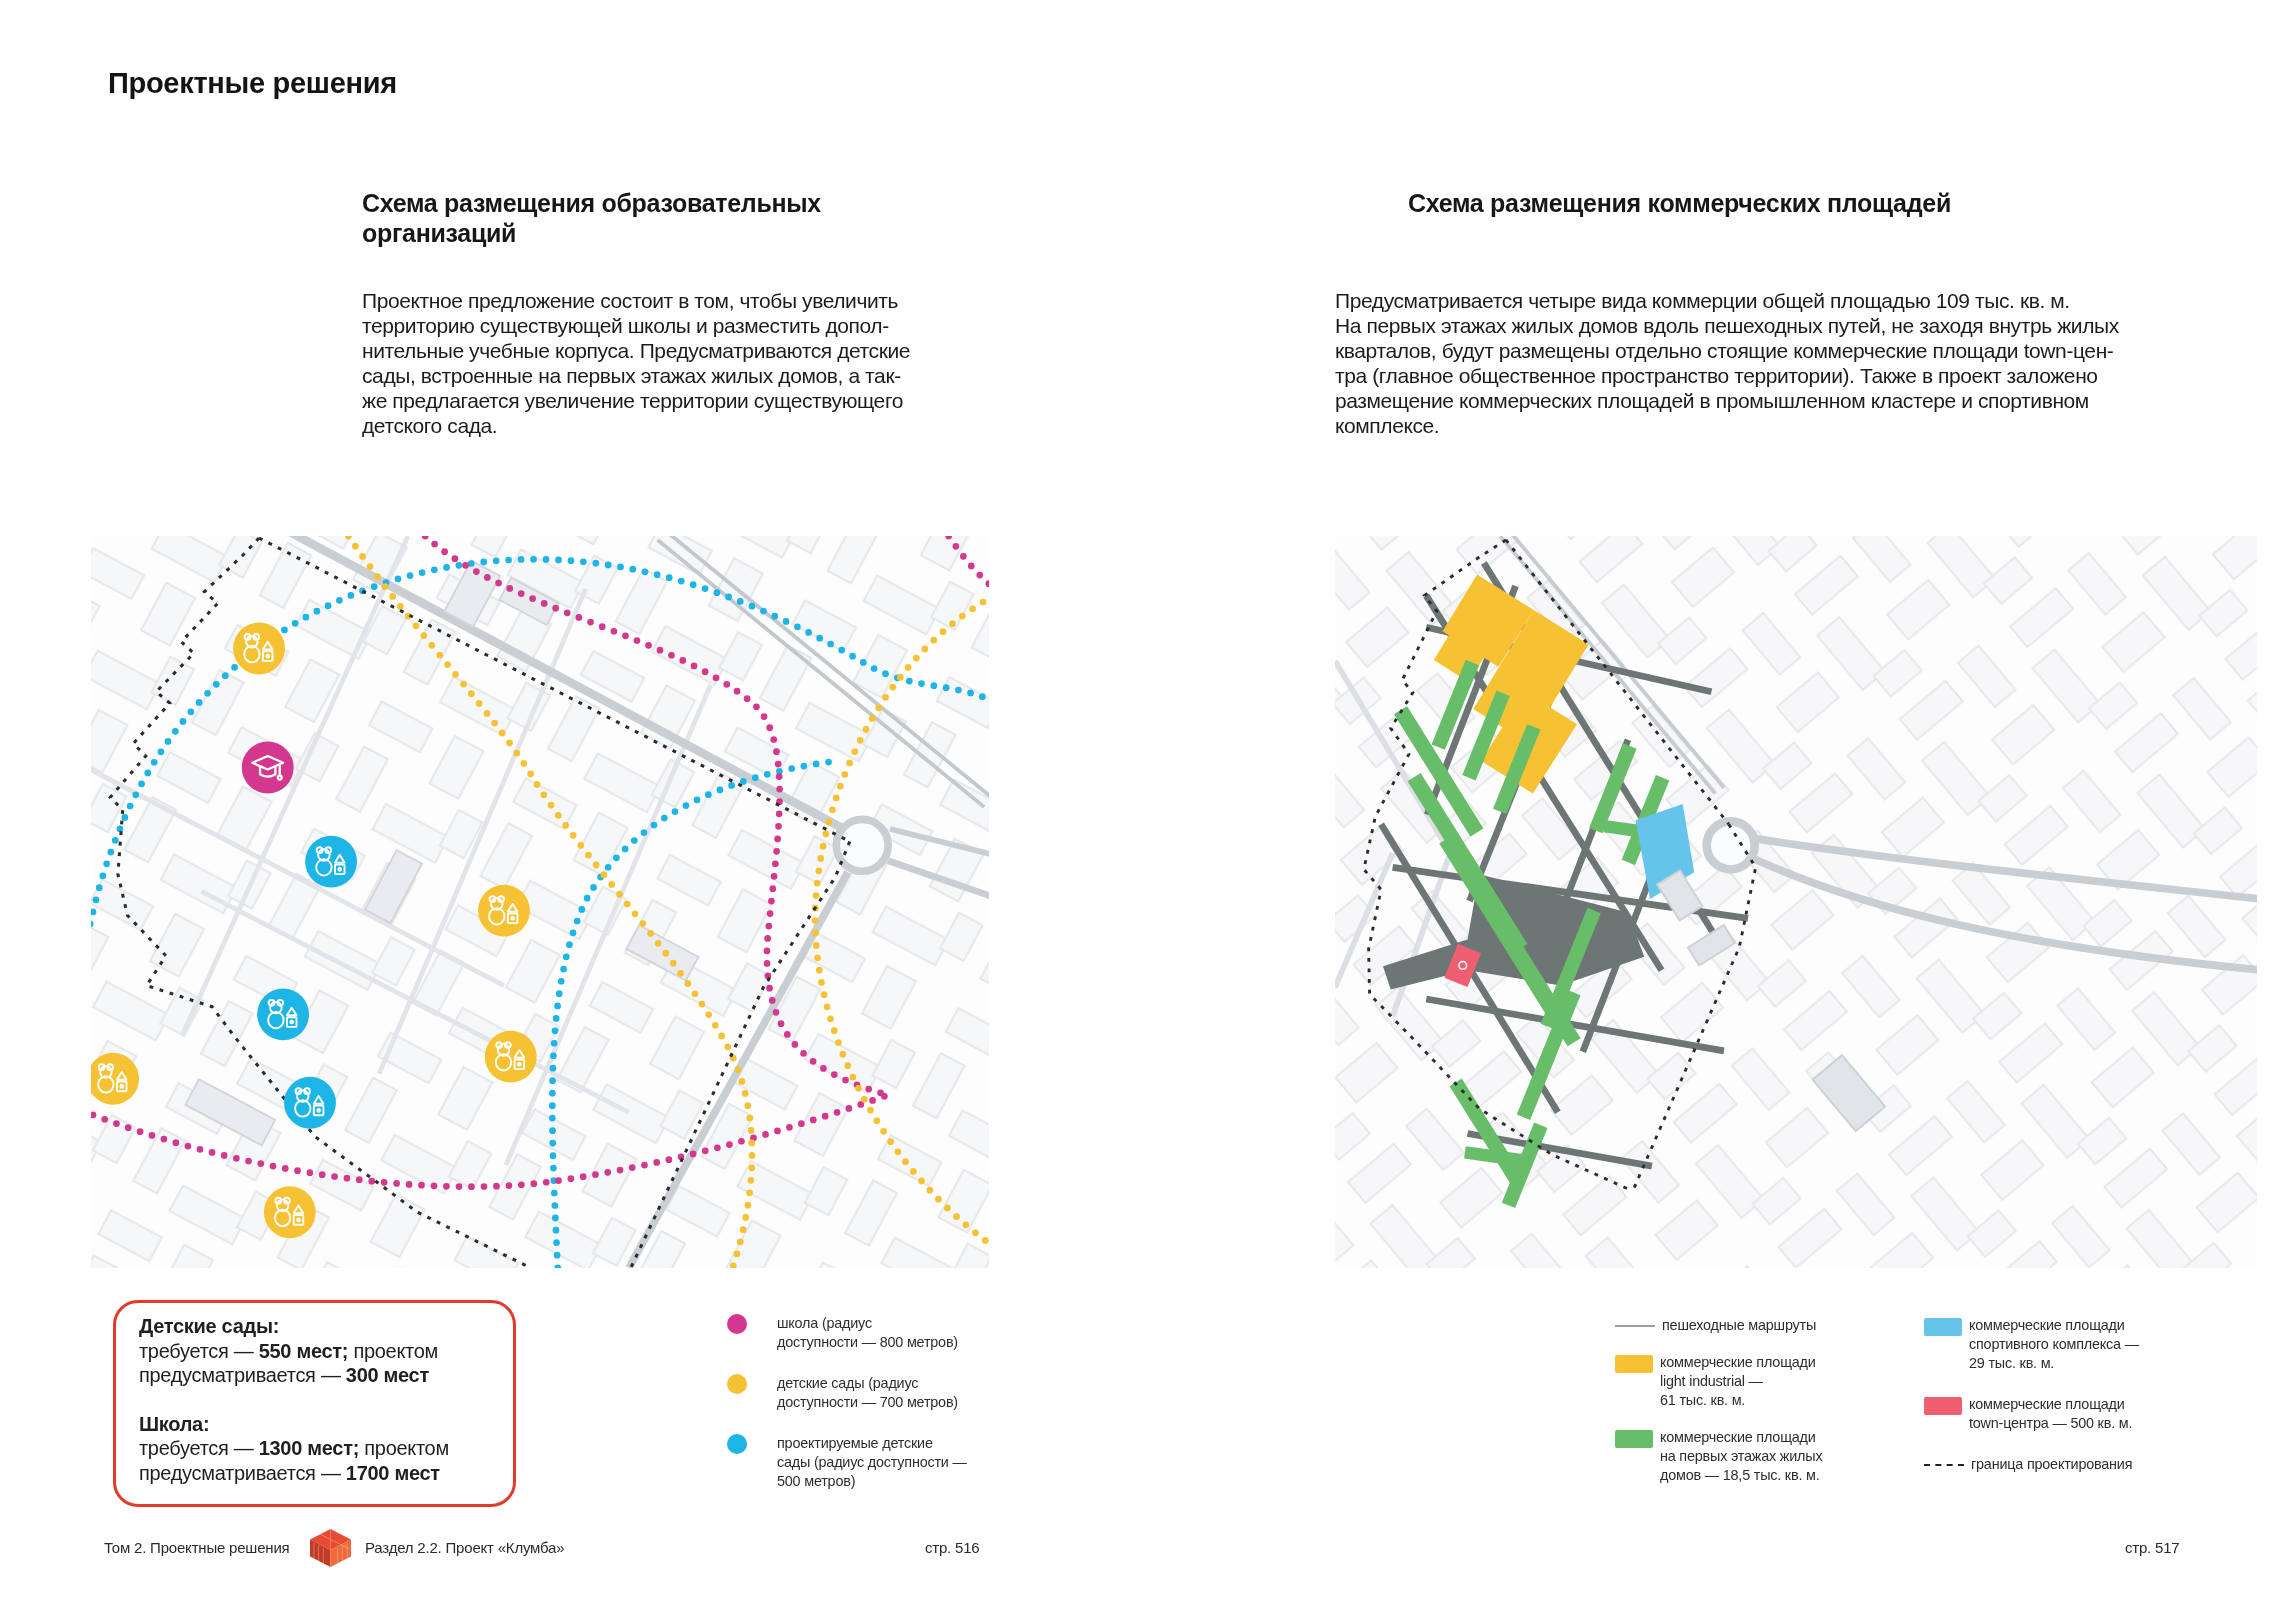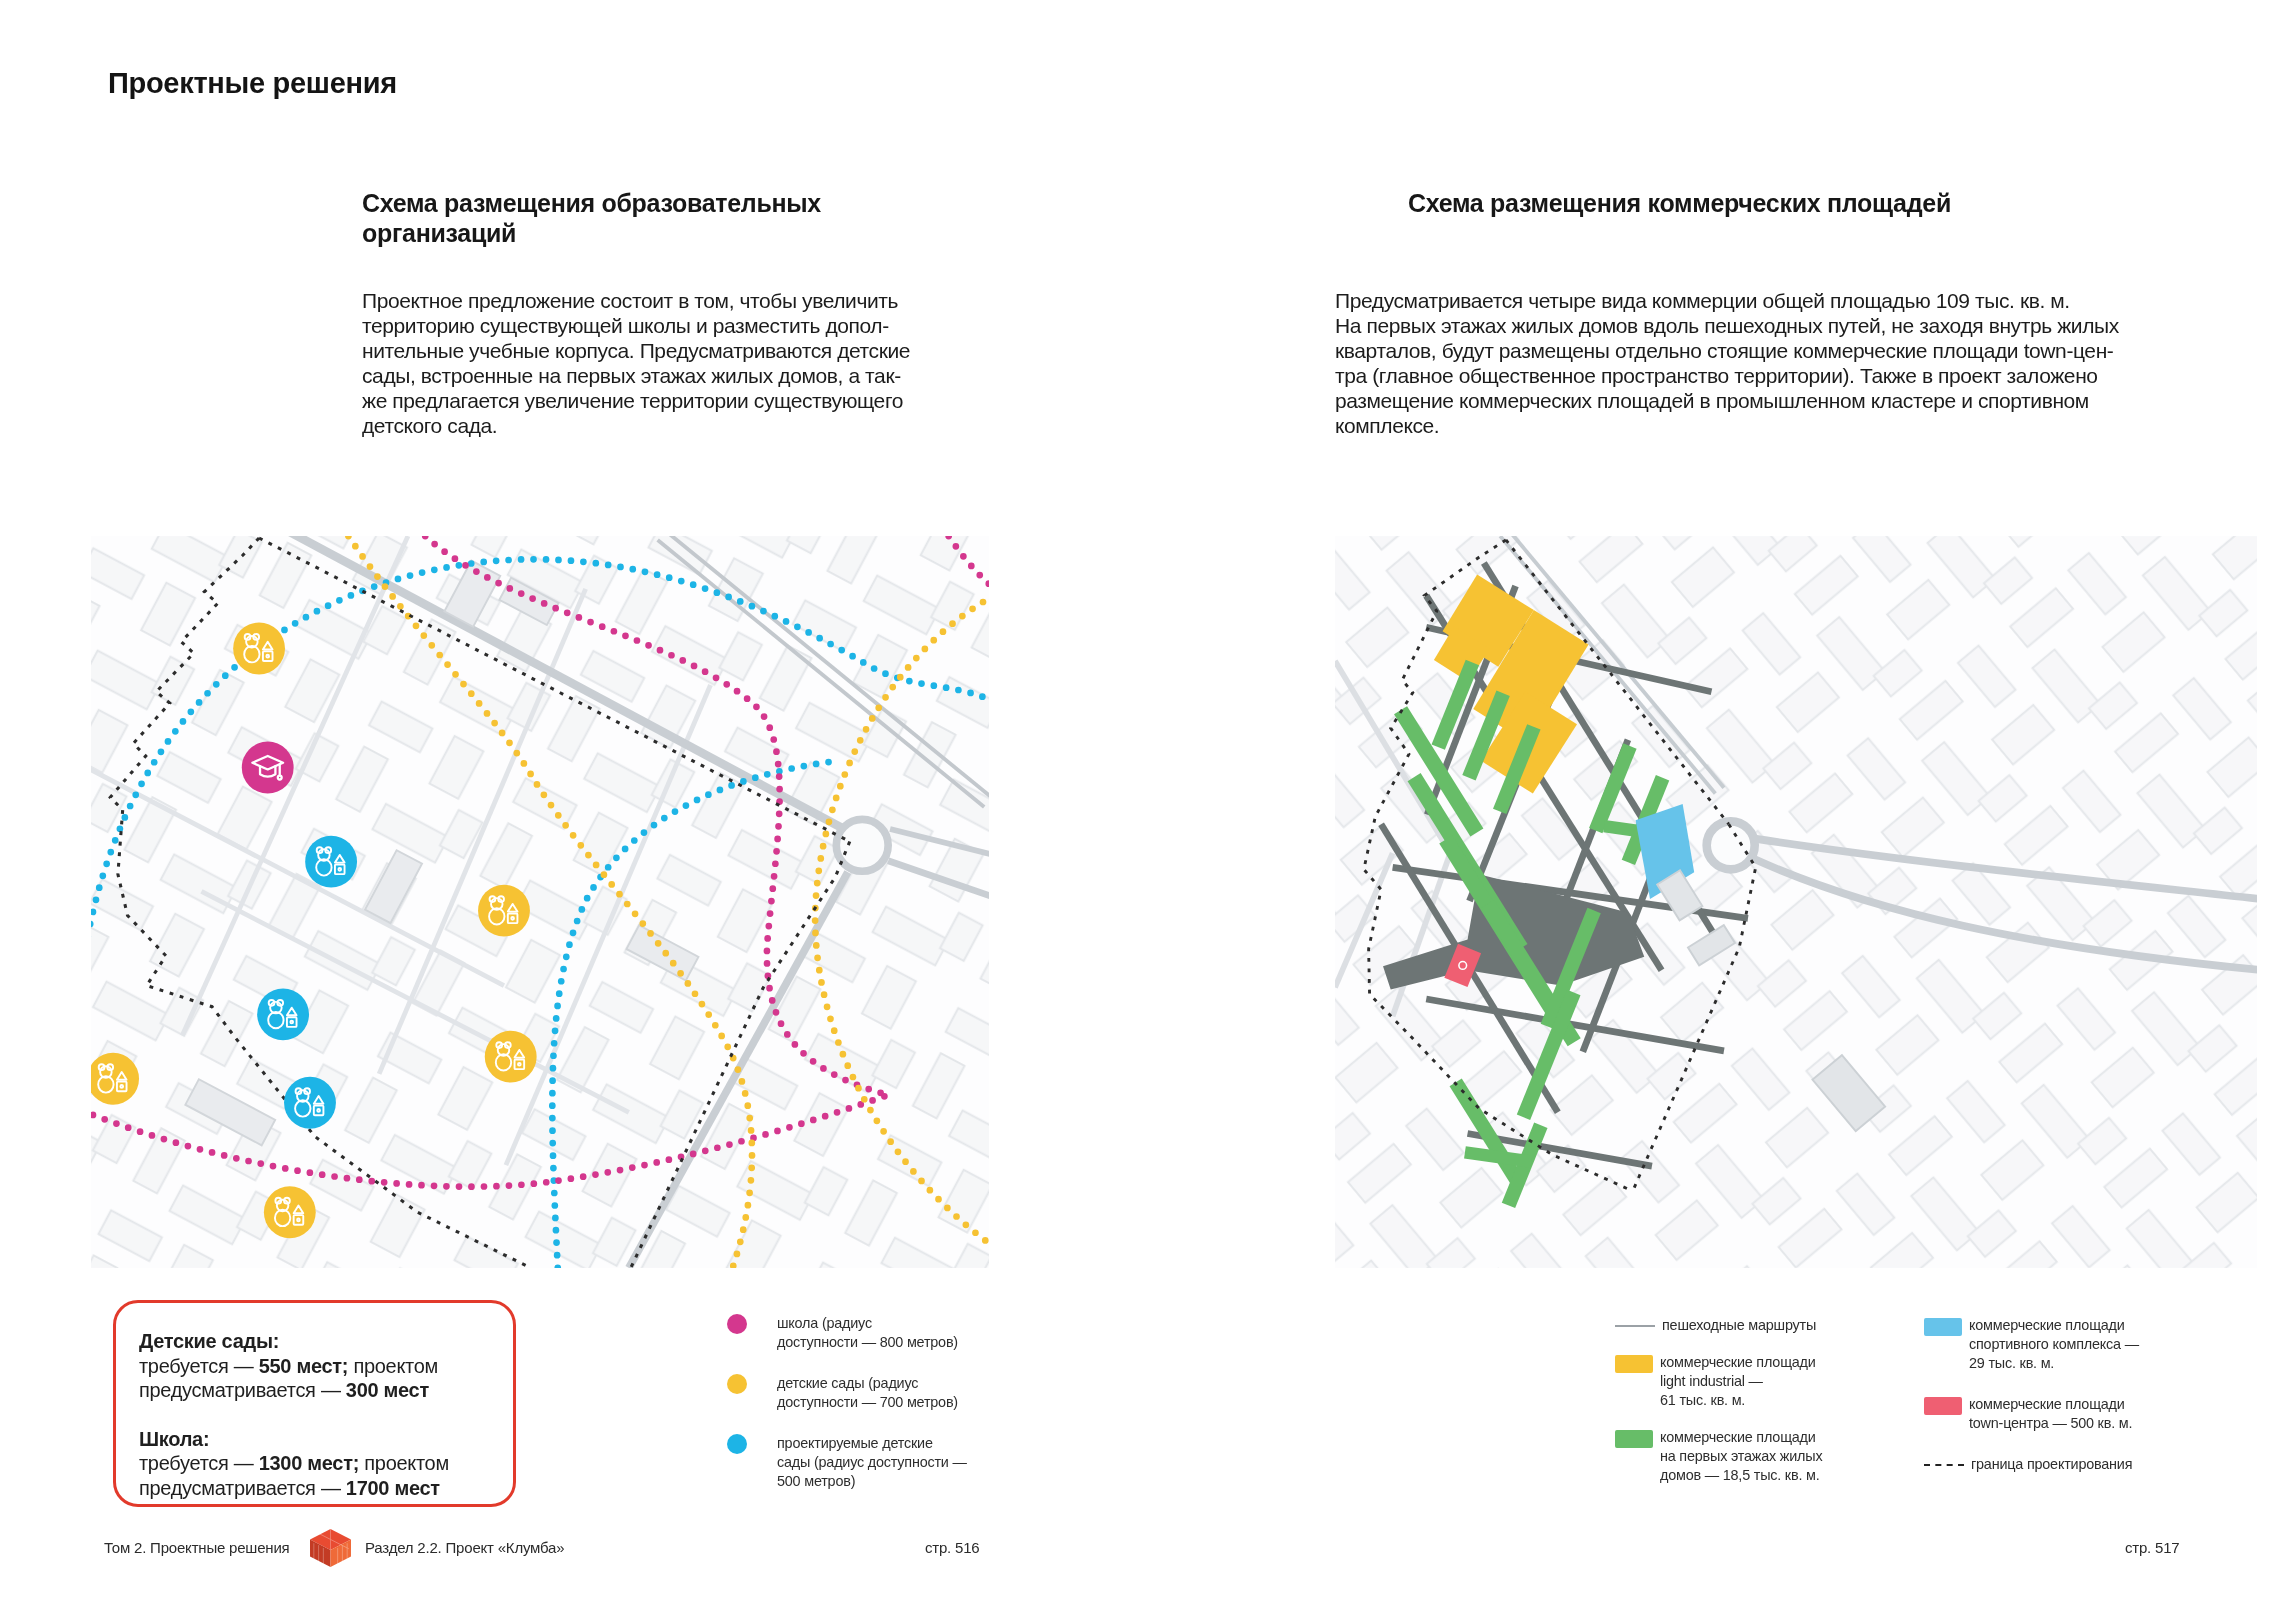--- a/index.html
+++ b/index.html
@@ -8,21 +8,21 @@
     font-family:"Liberation Sans",sans-serif;color:#1f1f1f;text-decoration:underline;
   }
   .abs{position:absolute;}
   .h1{font-size:29px;font-weight:800;letter-spacing:-0.3px;color:#141414;}
   .h2{font-size:25px;font-weight:800;line-height:30px;letter-spacing:-0.3px;color:#171717;white-space:pre-line;}
   .body-text{font-size:21px;line-height:25px;letter-spacing:-0.4px;white-space:pre-line;color:#1c1c1c;}
   .map{position:absolute;display:block;}
   
   .callout{
     box-sizing:border-box;border:3.8px solid var(--c-callout_red);border-radius:25px;
-    padding:26px 23px;background:#fff;
+    padding:11px 23px;background:#fff;
   }
   .co-title{font-weight:800;font-size:20px;line-height:24.5px;letter-spacing:-0.3px;}
   .co-line{font-size:20px;line-height:24.5px;letter-spacing:-0.3px;}
   .co-line b{font-weight:800;}
   .co-block + .co-block{margin-top:24px;}
   
   .legend{display:flex;flex-direction:column;gap:22px;}
   .legend-row{display:flex;align-items:flex-start;}
   .legend-dot{width:20px;height:20px;border-radius:50%;flex:0 0 auto;margin-top:0;}
   .legend-label{font-size:14.4px;line-height:19px;letter-spacing:-0.2px;color:#2e2e2e;white-space:pre-line;}

